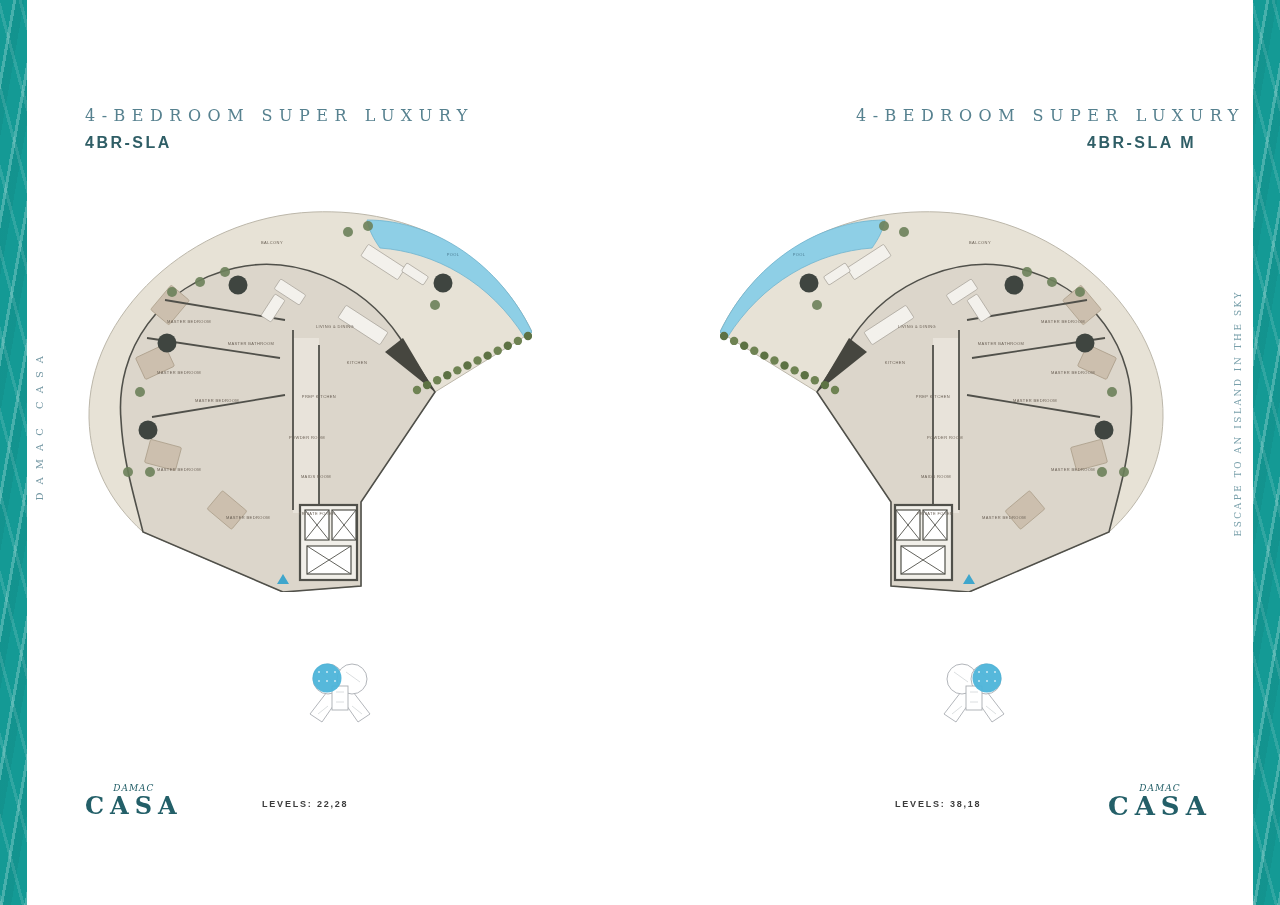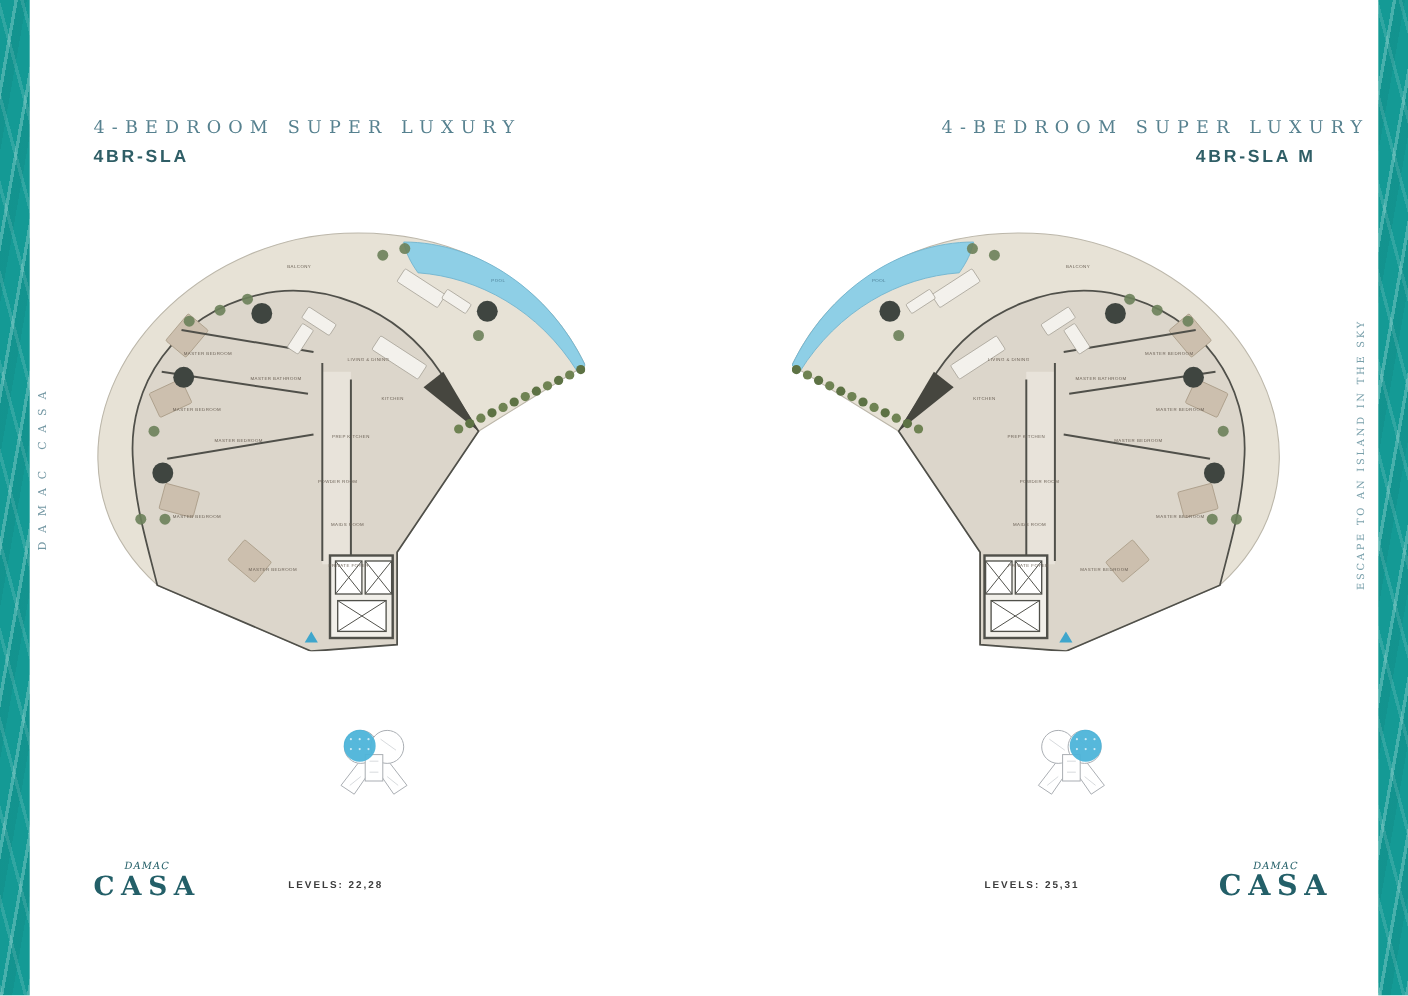--- a/index.html
+++ b/index.html
@@ -241,21 +241,21 @@
     <circle cx="59" cy="20" r="14.5" fill="#4db4d9" opacity="0.95"></circle>
     <circle cx="51" cy="14" r="1" fill="#fff" opacity="0.7"></circle>
     <circle cx="59" cy="14" r="1" fill="#fff" opacity="0.7"></circle>
     <circle cx="67" cy="14" r="1" fill="#fff" opacity="0.7"></circle>
     <circle cx="51" cy="23" r="1" fill="#fff" opacity="0.7"></circle>
     <circle cx="59" cy="23" r="1" fill="#fff" opacity="0.7"></circle>
     <circle cx="67" cy="23" r="1" fill="#fff" opacity="0.7"></circle>
   </svg>
 
 <div class="levels left">LEVELS: 22,28</div>
-<div class="levels right">LEVELS: 25,31</div>
+<div class="levels right">LEVELS: 38,18</div>
 
 <div class="logo left">
   <div class="brand">DAMAC</div>
   <div class="name">CASA</div>
 </div>
 <div class="logo right">
   <div class="brand">DAMAC</div>
   <div class="name">CASA</div>
 </div>
 

